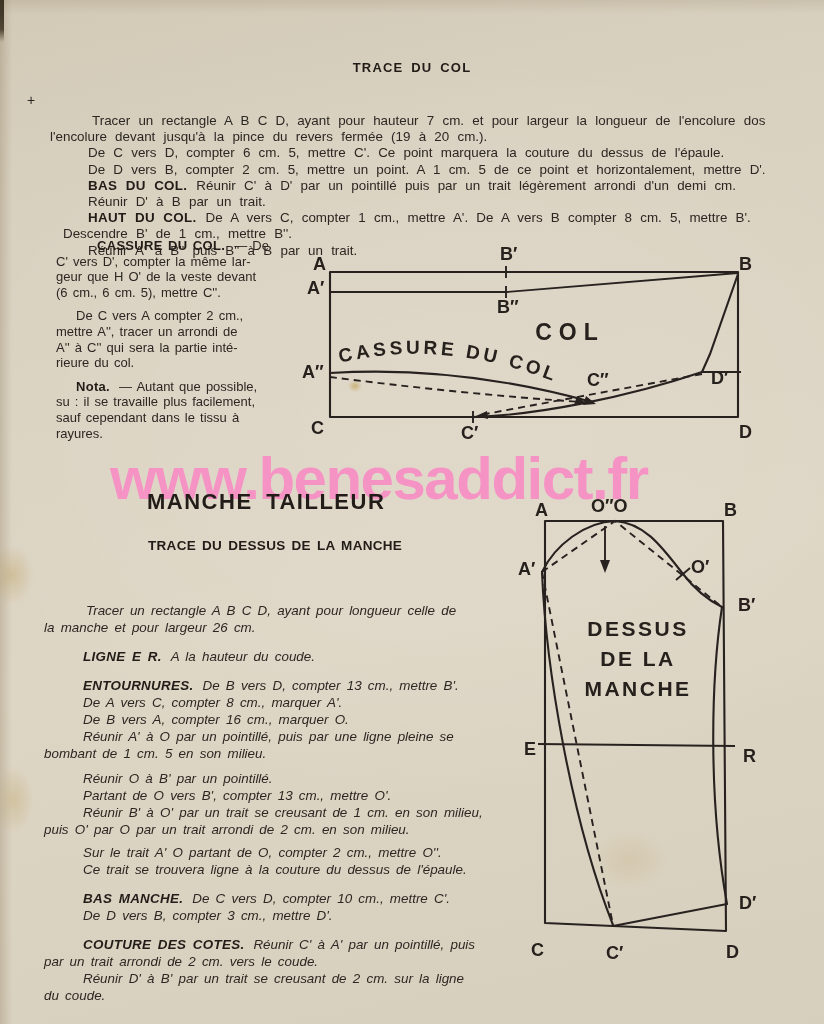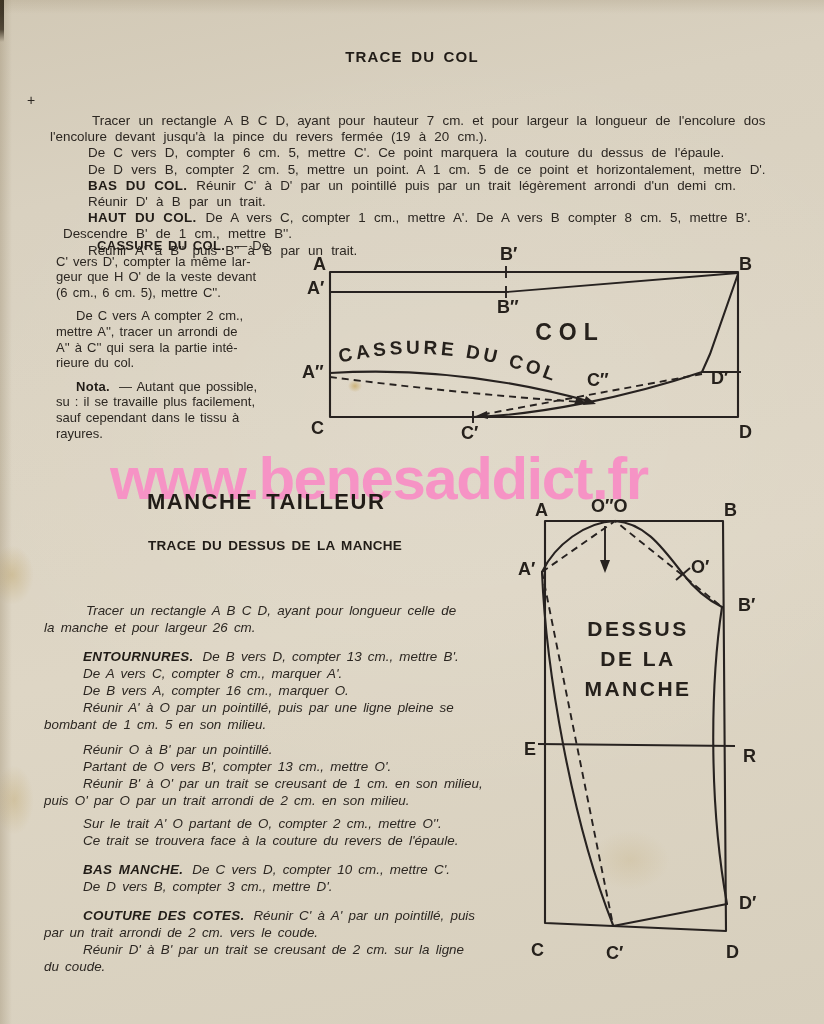--- a/index.html
+++ b/index.html
@@ -11,22 +11,22 @@
       linear-gradient(168deg,#d2c9b6 0%,#d9d1c0 18%,#ded6c5 58%,#d7cfbd 100%);
   }
   .stain{position:absolute;pointer-events:none;}
   .edge-left-dark{position:absolute;left:0;top:0;width:4px;height:42px;
     background:linear-gradient(to bottom,#272219,#4a4236 70%,rgba(74,66,54,0));}
   .edge-left-shade{position:absolute;left:0;top:0;width:12px;height:100%;
     background:linear-gradient(to right,rgba(110,90,55,.22),rgba(110,90,55,0));}
   .edge-top-shade{position:absolute;left:0;top:0;width:100%;height:14px;
     background:linear-gradient(to bottom,rgba(120,100,65,.14),rgba(120,100,65,0));}
 
-  .doc-title{position:absolute;left:36px;top:48px;width:752px;text-align:center;
-    font-size:15px;font-weight:bold;letter-spacing:1.2px;color:#211c17;word-spacing:3px;}
+  .doc-title{position:absolute;left:36px;top:60px;width:752px;text-align:center;
+    font-size:13px;font-weight:bold;letter-spacing:1.2px;color:#211c17;word-spacing:3px;}
 
   .intro{position:absolute;left:50px;top:77px;width:740px;
     font-size:13.4px;line-height:16.2px;word-spacing:4.5px;}
   .intro .line{white-space:nowrap;}
   .ind42{padding-left:42px;margin-top:36px;} .ind38{padding-left:38px;} .ind13{padding-left:13px;}
   .bld{font-weight:bold;color:#211c17;margin-right:9px;letter-spacing:.3px;}
   .plus-margin{position:absolute;left:27px;top:92px;font-size:14px;color:#2c2722;}
 
   .cassure{position:absolute;left:56px;top:238px;width:250px;
     font-size:13px;line-height:15.6px;word-spacing:1.5px;}
@@ -138,31 +138,32 @@
   </svg>
 
   <div class="watermark">www.benesaddict.fr</div>
 
   <div class="manche-title">MANCHE TAILLEUR</div>
   <div class="manche-sub">TRACE DU DESSUS DE LA MANCHE</div>
 
   <div class="manche-text">
     <div class="line ind42">Tracer un rectangle A B C D, ayant pour longueur celle de</div>
     <div class="line">la manche et pour largeur 26 cm.</div>
+    <div class="line ind39 mt12"><span class="bld">LIGNE E R.</span><span>A la hauteur du coude.</span></div>
     <div class="line ind39 mt12"><span class="bld">ENTOURNURES.</span><span>De B vers D, compter 13 cm., mettre B'.</span></div>
     <div class="line ind39">De A vers C, compter 8 cm., marquer A'.</div>
     <div class="line ind39">De B vers A, compter 16 cm., marquer O.</div>
     <div class="line ind39">Réunir A' à O par un pointillé, puis par une ligne pleine se</div>
     <div class="line">bombant de 1 cm. 5 en son milieu.</div>
     <div class="line ind39 mt8" style="margin-top:8px">Réunir O à B' par un pointillé.</div>
     <div class="line ind39">Partant de O vers B', compter 13 cm., mettre O'.</div>
     <div class="line ind39">Réunir B' à O' par un trait se creusant de 1 cm. en son milieu,</div>
     <div class="line">puis O' par O par un trait arrondi de 2 cm. en son milieu.</div>
     <div class="line ind39 mt6">Sur le trait A' O partant de O, compter 2 cm., mettre O''.</div>
-    <div class="line ind39">Ce trait se trouvera face à la couture du revers de l'épaule.</div>
+    <div class="line ind39">Ce trait se trouvera ligne à la couture du dessus de l'épaule.</div>
     <div class="line ind39 mt12"><span class="bld">BAS MANCHE.</span><span>De C vers D, compter 10 cm., mettre C'.</span></div>
     <div class="line ind39">De D vers B, compter 3 cm., mettre D'.</div>
     <div class="line ind39 mt12"><span class="bld">COUTURE DES COTES.</span><span>Réunir C' à A' par un pointillé, puis</span></div>
     <div class="line">par un trait arrondi de 2 cm. vers le coude.</div>
     <div class="line ind39">Réunir D' à B' par un trait se creusant de 2 cm. sur la ligne</div>
     <div class="line">du coude.</div>
   </div>
 
   <svg class="svg-manche" width="300" height="487" viewBox="0 0 300 487">
     <path class="dg" d="M40,32 L218,32 M40,32 L40,434 M218,32 L221,442 M40,434 L221,442"></path>

